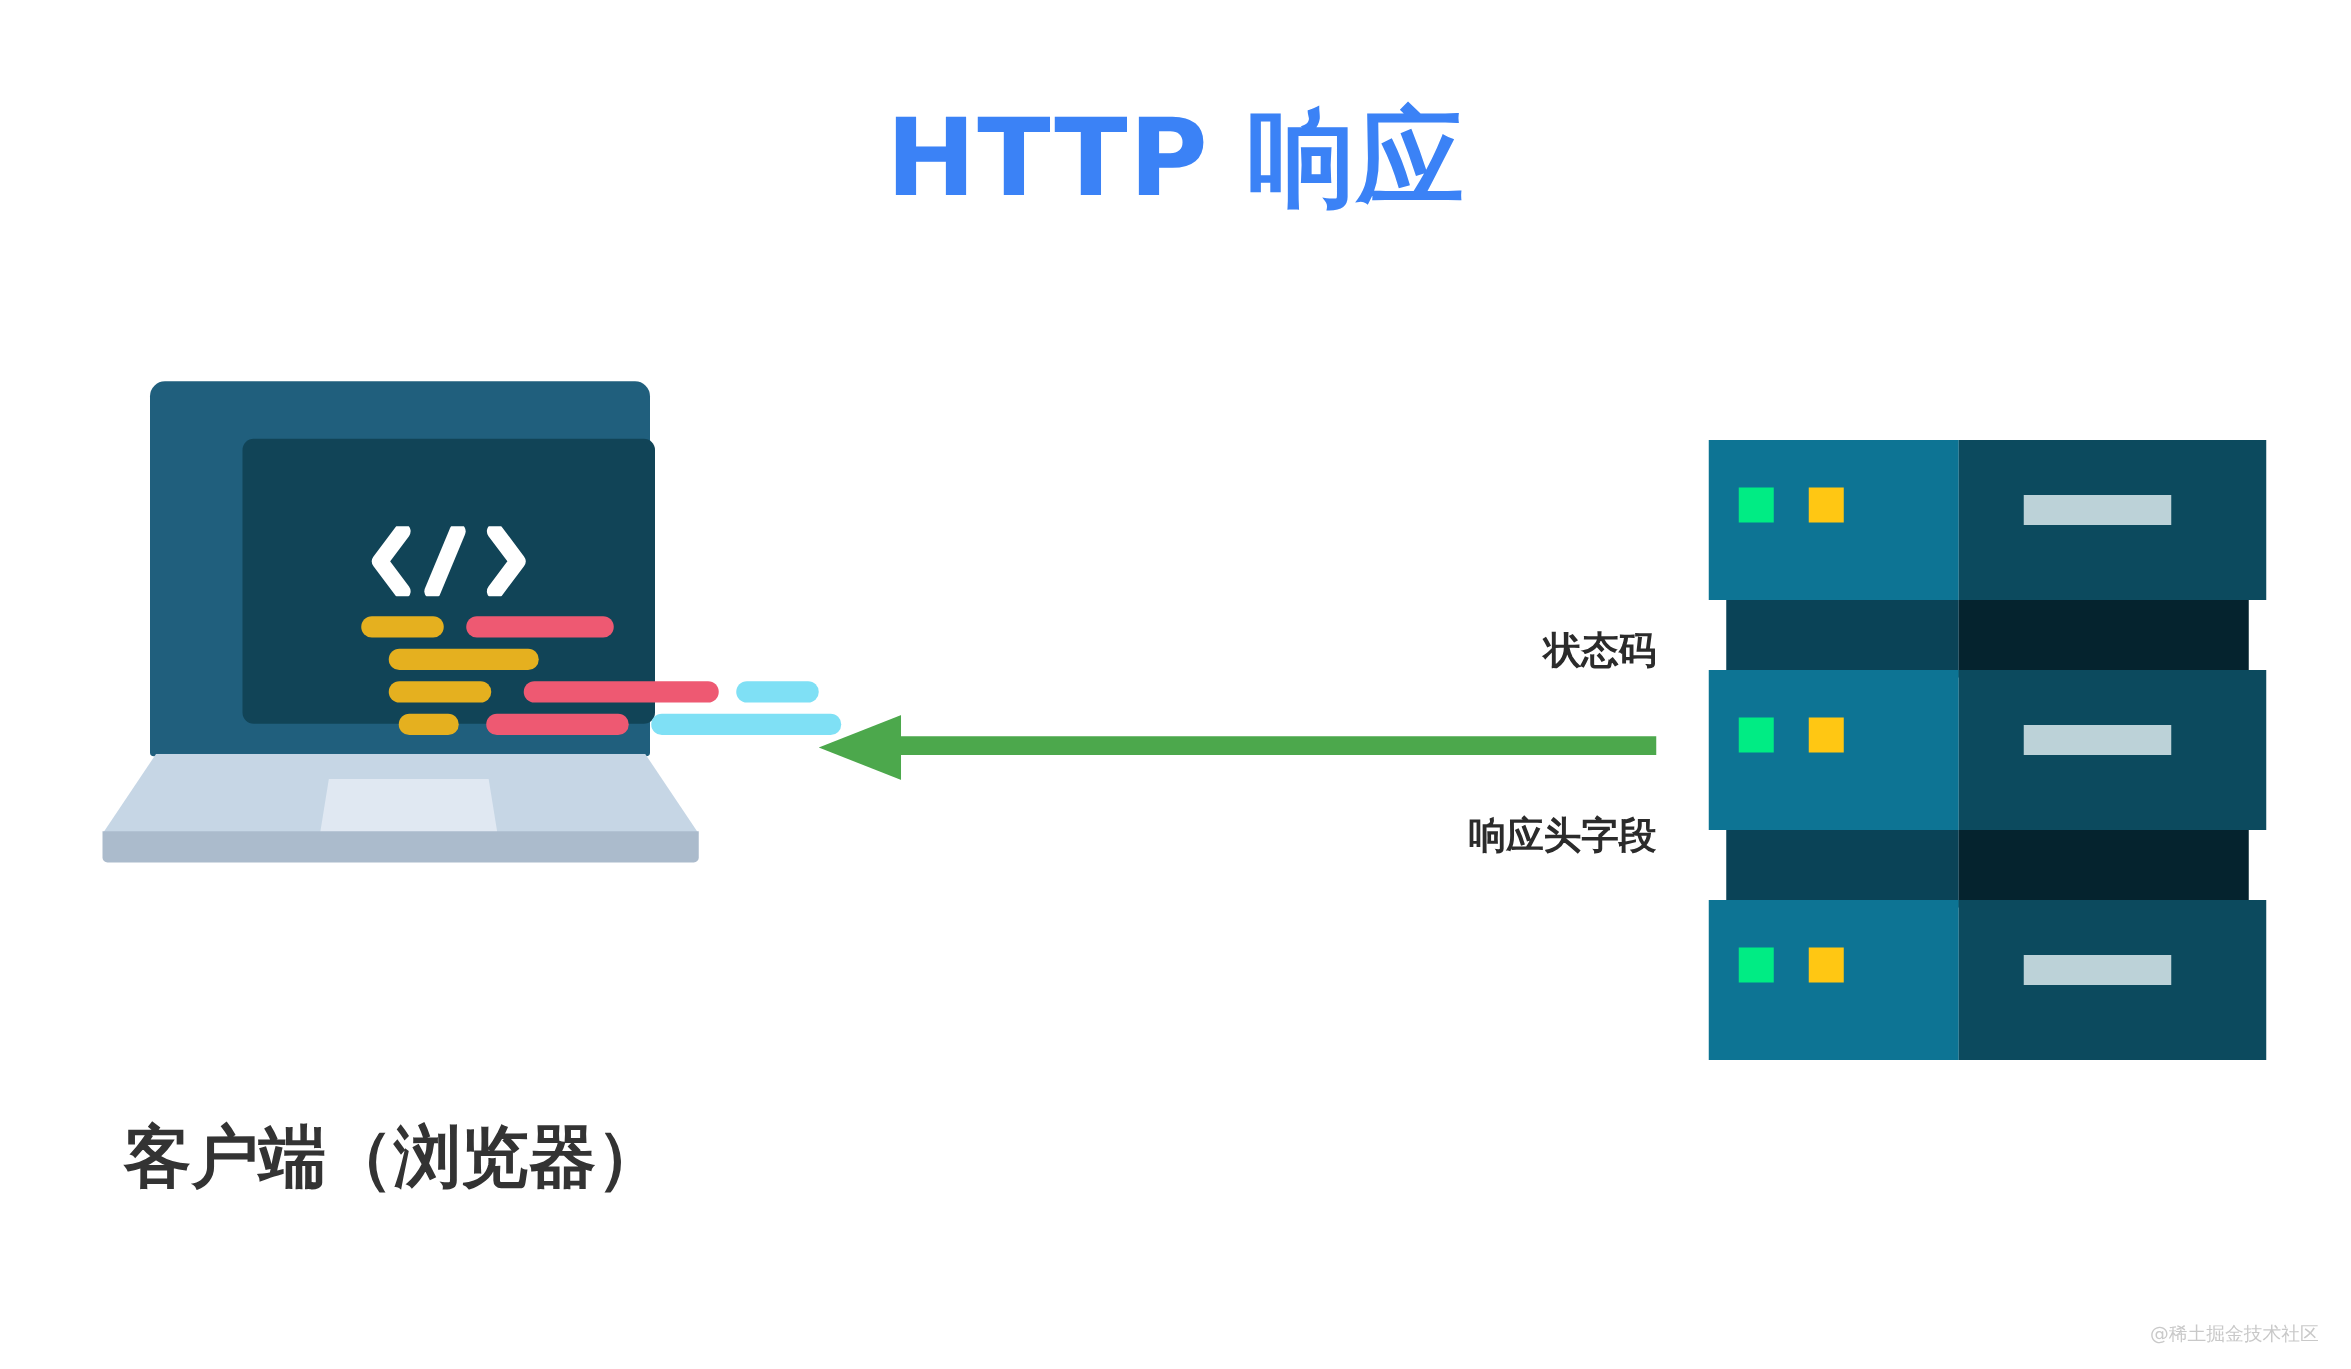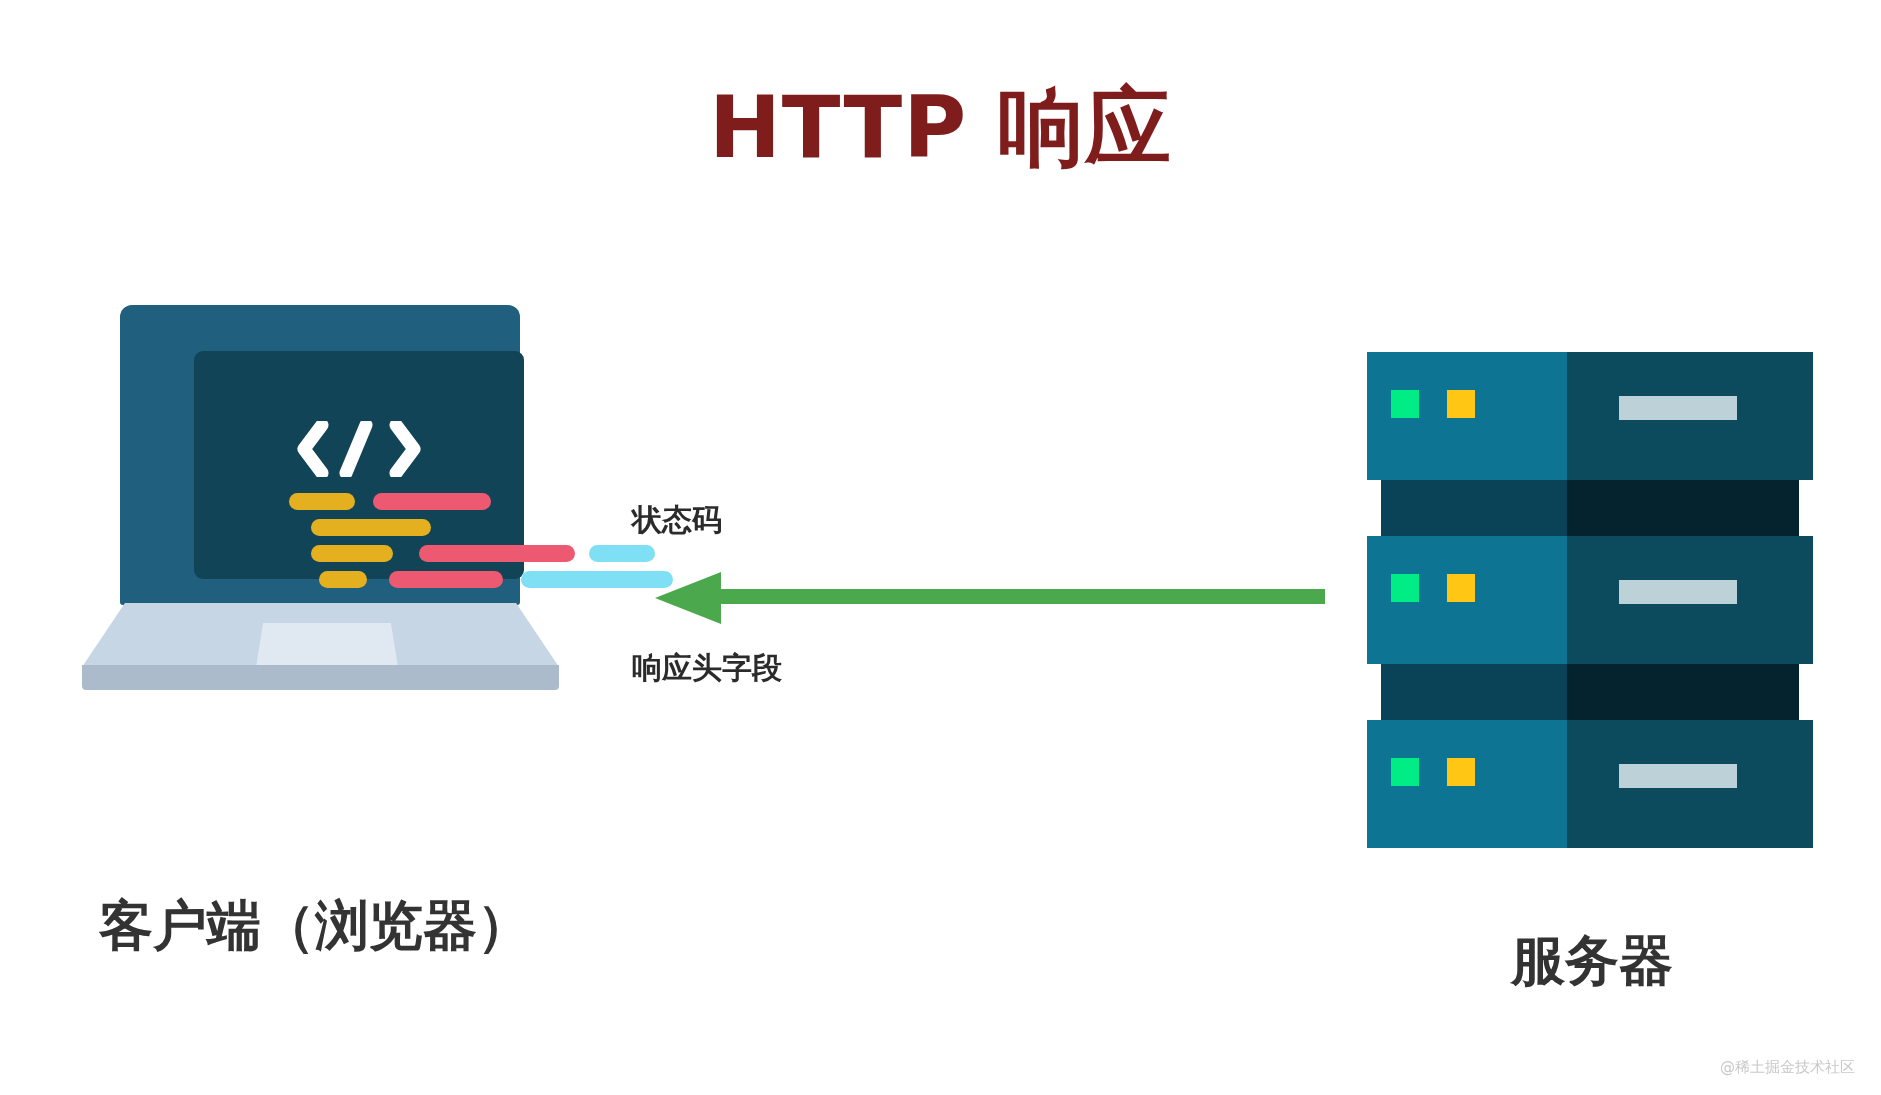--- a/index.html
+++ b/index.html
@@ -24,21 +24,21 @@
 
   
   .title {
     position: absolute;
     top: 84px;
     left: 0;
     width: 1881px;
     text-align: center;
     font-size: 86px;
     font-weight: bold;
-    color: #7f1d1d;
+    color: #3b82f6;
     letter-spacing: 1px;
     white-space: nowrap;
     line-height: 1.0;
   }
 
   
   .client-block {
     position: absolute;
     left: 82px;
     top: 300px;
@@ -209,22 +209,22 @@
     top: 0;
     width: 66px;
     height: 52px;
     background: #4CA84C;
     clip-path: polygon(0% 50%, 100% 0%, 100% 100%);
   }
 
   .arrow-label {
     position: absolute;
     width: 670px;
-    left: 632px;
-    text-align: left;
+    left: 655px;
+    text-align: right;
     font-size: 30px;
     font-weight: bold;
     color: #2b2b2b;
     white-space: nowrap;
   }
   .label-top    { top: 500px; }
   .label-bottom { top: 648px; }
 
   
   .caption {
@@ -348,17 +348,16 @@
     <div class="server-unit" style="top:368px;">
       <div class="panel-left"></div>
       <div class="panel-right"></div>
       <span class="led led-green"></span>
       <span class="led led-amber"></span>
       <span class="server-slot"></span>
     </div>
 
   </div>
 
-  <div class="caption caption-server">服务器</div>
 
   <div class="watermark">@稀土掘金技术社区</div>
 
 </div>
 
 </body></html>

